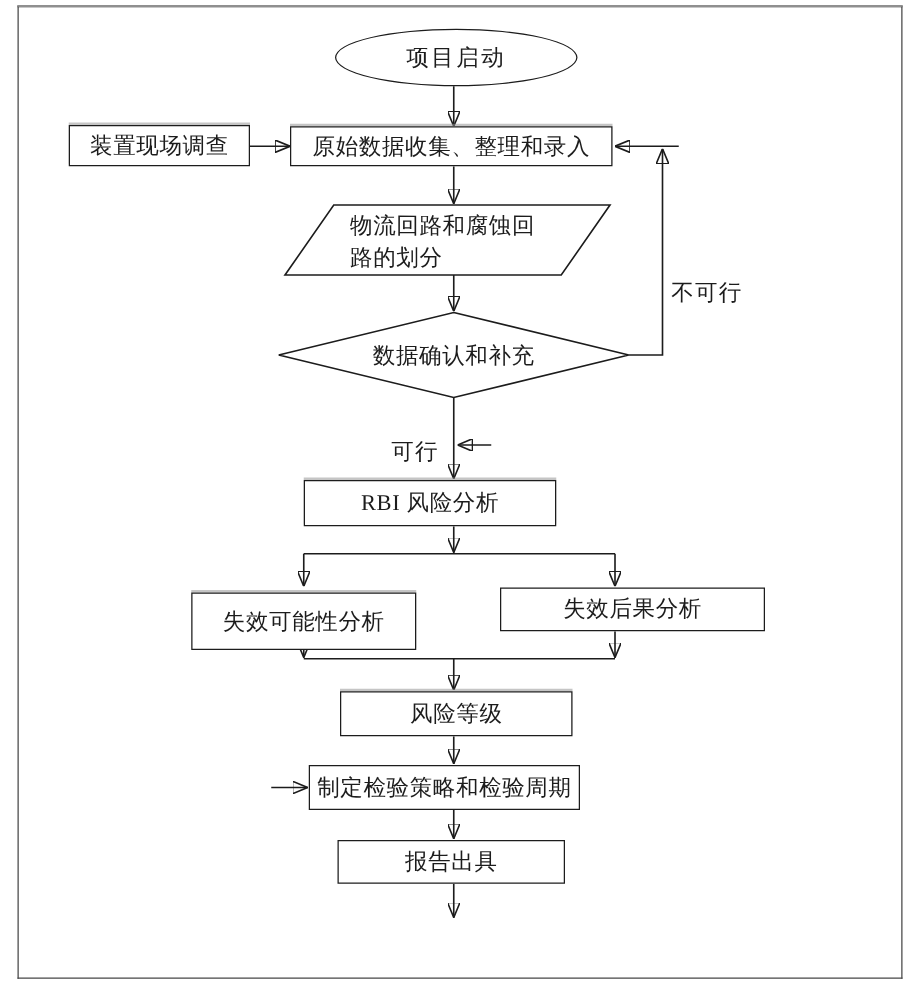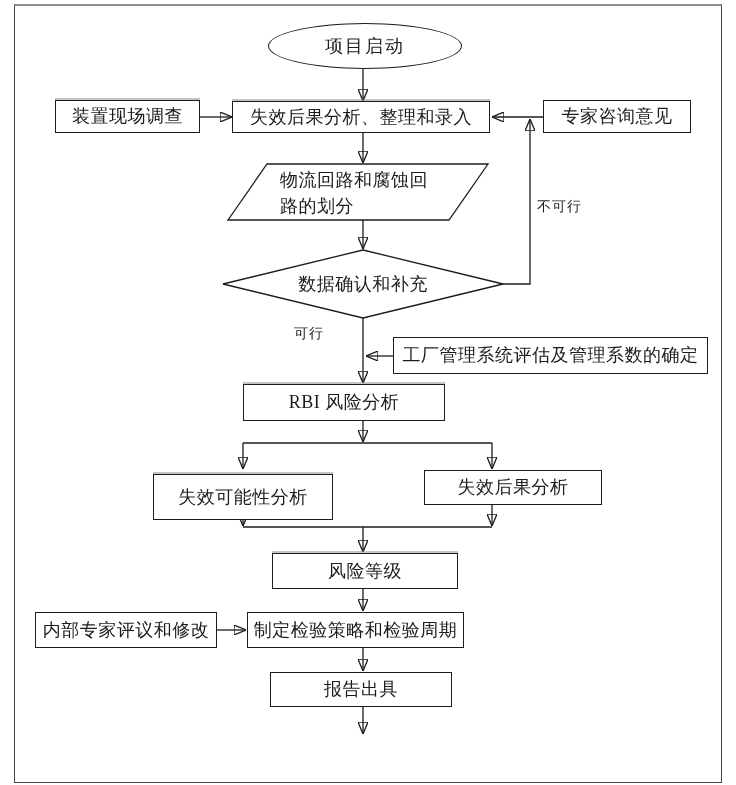--- a/index.html
+++ b/index.html
@@ -12,21 +12,21 @@
   svg.connectors polygon{fill:#ffffff;}
   .node{position:absolute;z-index:2;display:flex;align-items:center;justify-content:center;
         font-size:18px;letter-spacing:0.5px;line-height:1.15;text-align:center;
         box-sizing:border-box;}
   .rect{background:#ffffff;border:1px solid #1c1c1c;font-family:Liberation Serif, serif;}
   .sc{box-shadow:0 -2px 0 rgba(150,150,150,0.55);}
   .oval{background:#ffffff;border:1px solid #1c1c1c;border-radius:50%;letter-spacing:2px;}
   .ghost{background:transparent;border:none;}
   .para-label{position:absolute;z-index:2;font-size:18px;letter-spacing:0.5px;
               line-height:26px;text-align:left;white-space:pre-line;}
-  .edge-label{position:absolute;z-index:2;font-size:14px;letter-spacing:1px;}
+  .edge-label{position:absolute;z-index:2;font-size:18px;letter-spacing:1px;margin-top:24px;}
 </style>
 </head>
 <body>
 
 <div class="stage">
   <div class="frame"></div>
 
   <svg class="connectors" width="736" height="785">
     <defs>
       <marker id="arrw" markerUnits="userSpaceOnUse" markerWidth="12" markerHeight="10" viewBox="0 0 12 10" refX="12" refY="5" orient="auto">
@@ -61,61 +61,52 @@
 
   <div class="node oval" style="left:268px;top:23px;width:194px;height:46px">
     <span>项目启动</span>
   </div>
 
   <div class="node rect sc" style="left:55px;top:100px;width:145px;height:33px">
     <span>装置现场调查</span>
   </div>
 
   <div class="node rect sc" style="left:232px;top:101px;width:258px;height:32px">
-    <span>失效后果分析、整理和录入</span>
+    <span>原始数据收集、整理和录入</span>
   </div>
 
-  <div class="node rect" style="left:543px;top:100px;width:148px;height:33px">
-    <span>专家咨询意见</span>
-  </div>
 
   <div class="para-label" style="left:280px;top:167px;width:170px">物流回路和腐蚀回
 路的划分</div>
 
   <div class="node ghost" style="left:223px;top:272px;width:280px;height:24px">
     <span>数据确认和补充</span>
   </div>
 
-  <div class="edge-label" style="left:294px;top:325px">可行</div>
+  <div class="edge-label" style="left:313px;top:325px">可行</div>
 
   <div class="edge-label" style="left:537px;top:198px">不可行</div>
 
-  <div class="node rect" style="left:393px;top:337px;width:315px;height:37px">
-    <span>工厂管理系统评估及管理系数的确定</span>
-  </div>
 
   <div class="node rect sc" style="left:243px;top:384px;width:202px;height:37px">
     <span>RBI 风险分析</span>
   </div>
 
   <div class="node rect sc" style="left:153px;top:474px;width:180px;height:46px">
     <span>失效可能性分析</span>
   </div>
 
-  <div class="node rect" style="left:424px;top:470px;width:178px;height:35px">
+  <div class="node rect" style="left:400px;top:470px;width:212px;height:35px">
     <span>失效后果分析</span>
   </div>
 
   <div class="node rect sc" style="left:272px;top:553px;width:186px;height:36px">
     <span>风险等级</span>
   </div>
 
-  <div class="node rect" style="left:35px;top:612px;width:182px;height:36px">
-    <span>内部专家评议和修改</span>
-  </div>
 
   <div class="node rect" style="left:247px;top:612px;width:217px;height:36px">
     <span>制定检验策略和检验周期</span>
   </div>
 
   <div class="node rect" style="left:270px;top:672px;width:182px;height:35px">
     <span>报告出具</span>
   </div>
 
 </div>

